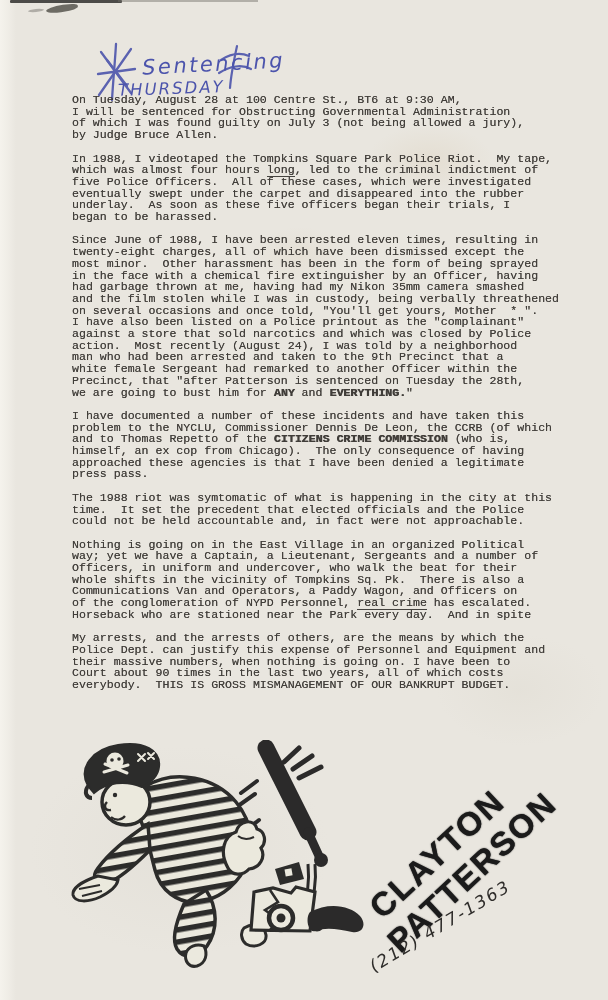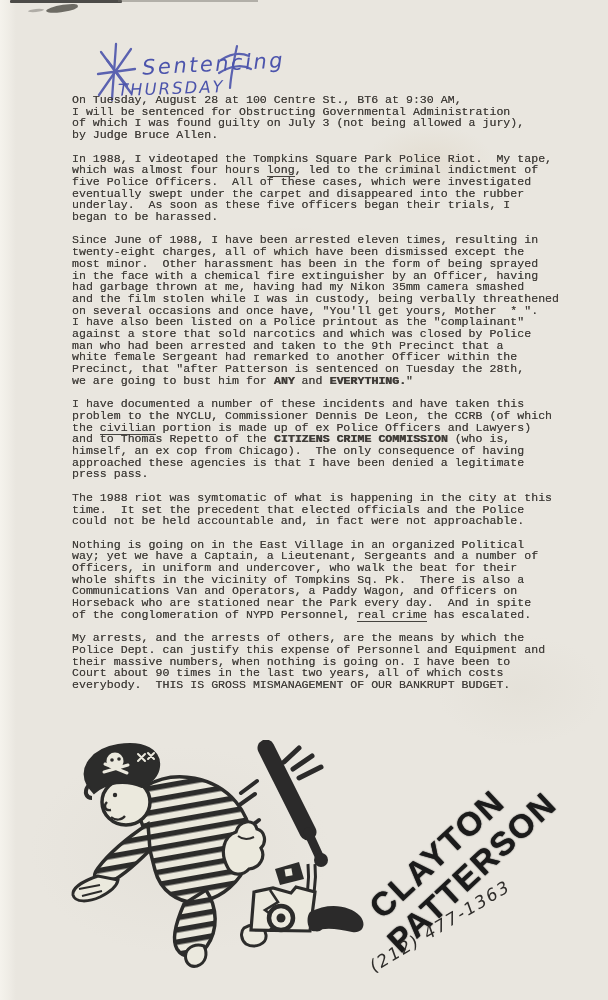--- a/index.html
+++ b/index.html
@@ -100,50 +100,50 @@
         <div class="tline"><span>underlay.  As soon as these five officers began their trials, I</span></div>
         <div class="tline"><span>began to be harassed.</span></div>
       </div>
       <div class="para">
         <div class="tline"><span>Since June of 1988, I have been arrested eleven times, resulting in</span></div>
         <div class="tline"><span>twenty-eight charges, all of which have been dismissed except the</span></div>
         <div class="tline"><span>most minor.  Other harassment has been in the form of being sprayed</span></div>
         <div class="tline"><span>in the face with a chemical fire extinguisher by an Officer, having</span></div>
         <div class="tline"><span>had garbage thrown at me, having had my Nikon 35mm camera smashed</span></div>
         <div class="tline"><span>and the film stolen while I was in custody, being verbally threathened</span></div>
-        <div class="tline"><span>on several occasions and once have, "You'll get yours, Mother  * ".</span></div>
+        <div class="tline"><span>on several occasions and once told, "You'll get yours, Mother  * ".</span></div>
         <div class="tline"><span>I have also been listed on a Police printout as the "complainant"</span></div>
         <div class="tline"><span>against a store that sold narcotics and which was closed by Police</span></div>
+        <div class="tline"><span>action.  Most recently (August 24), I was told by a neighborhood</span></div>
         <div class="tline"><span>man who had been arrested and taken to the 9th Precinct that a</span></div>
         <div class="tline"><span>white female Sergeant had remarked to another Officer within the</span></div>
         <div class="tline"><span>Precinct, that "after Patterson is sentenced on Tuesday the 28th,</span></div>
         <div class="tline"><span>we are going to bust him for </span><span class="b">ANY</span><span> and </span><span class="b">EVERYTHING.</span><span>"</span></div>
       </div>
       <div class="para">
         <div class="tline"><span>I have documented a number of these incidents and have taken this</span></div>
         <div class="tline"><span>problem to the NYCLU, Commissioner Dennis De Leon, the CCRB (of which</span></div>
-        <div class="tline"><span>the </span><span class="u">civilian</span><span> portion is made up of ex Police Officers and Lawyers)</span></div>
         <div class="tline"><span>and to Thomas Repetto of the </span><span class="b">CITIZENS CRIME COMMISSION</span><span> (who is,</span></div>
         <div class="tline"><span>himself, an ex cop from Chicago).  The only consequence of having</span></div>
         <div class="tline"><span>approached these agencies is that I have been denied a legitimate</span></div>
         <div class="tline"><span>press pass.</span></div>
       </div>
       <div class="para">
         <div class="tline"><span>The 1988 riot was symtomatic of what is happening in the city at this</span></div>
         <div class="tline"><span>time.  It set the precedent that elected officials and the Police</span></div>
         <div class="tline"><span>could not be held accountable and, in fact were not approachable.</span></div>
       </div>
       <div class="para">
         <div class="tline"><span>Nothing is going on in the East Village in an organized Political</span></div>
         <div class="tline"><span>way; yet we have a Captain, a Lieutenant, Sergeants and a number of</span></div>
         <div class="tline"><span>Officers, in uniform and undercover, who walk the beat for their</span></div>
         <div class="tline"><span>whole shifts in the vicinity of Tompkins Sq. Pk.  There is also a</span></div>
         <div class="tline"><span>Communications Van and Operators, a Paddy Wagon, and Officers on</span></div>
+        <div class="tline"><span>of the conglomeration of NYPD Personnel, </span><span class="u">real crime</span><span> has escalated.</span></div>
         <div class="tline"><span>Horseback who are stationed near the Park every day.  And in spite</span></div>
-        <div class="tline"><span>of the conglomeration of NYPD Personnel, </span><span class="u">real crime</span><span> has escalated.</span></div>
       </div>
       <div class="para">
         <div class="tline"><span>My arrests, and the arrests of others, are the means by which the</span></div>
         <div class="tline"><span>Police Dept. can justify this expense of Personnel and Equipment and</span></div>
         <div class="tline"><span>their massive numbers, when nothing is going on. I have been to</span></div>
         <div class="tline"><span>Court about 90 times in the last two years, all of which costs</span></div>
         <div class="tline"><span>everybody.  THIS IS GROSS MISMANAGEMENT OF OUR BANKRUPT BUDGET.</span></div>
       </div>
     </div>
 

